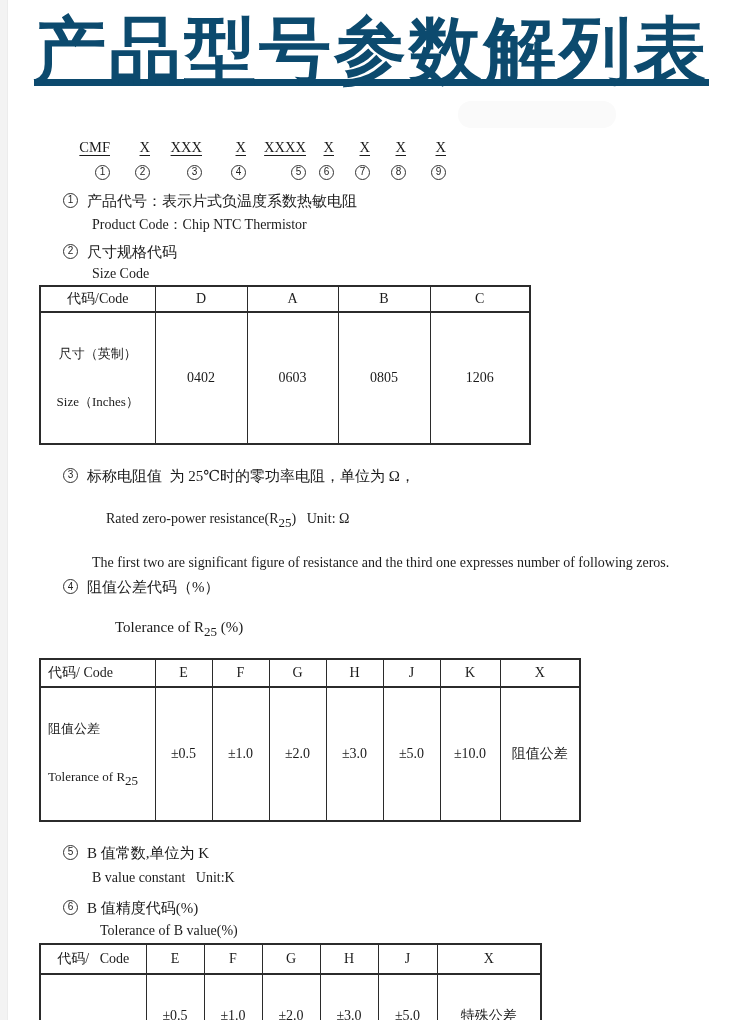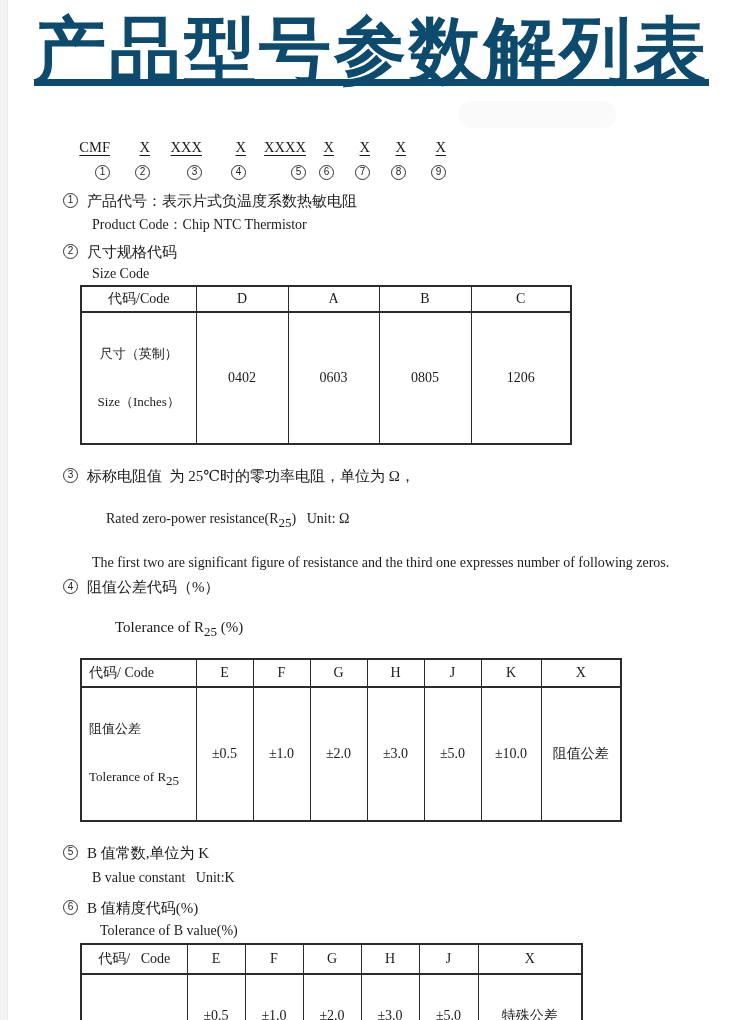--- a/index.html
+++ b/index.html
@@ -15,21 +15,21 @@
   .tok{text-decoration:underline;text-underline-offset:3px;}
   .circ{box-sizing:border-box;width:15px;height:15px;border:1px solid #333;border-radius:50%;
         display:inline-flex;align-items:center;justify-content:center;font-size:10px;line-height:1;
         font-family:"Liberation Sans","DejaVu Sans",sans-serif;color:#222;flex:0 0 auto;background:#fff;}
   .code-cell .circ{margin:0 auto;}
   .sec{display:flex;align-items:flex-start;margin-left:63px;font-size:15px;line-height:20px;white-space:pre-wrap;}
   .sec .circ{margin:2px 9px 0 0;}
   .en{margin-left:92px;font-size:14px;line-height:18px;white-space:pre-wrap;}
   .cap{margin-left:100px;font-size:15px;line-height:19px;white-space:pre-wrap;}
   sub{font-size:13px;line-height:1;font-family:Liberation Serif, serif;}
-  table{border-collapse:collapse;table-layout:fixed;margin-left:80px;font-size:14px;color:#1b1b1b;border:2px solid #2b2b2b;padding-left:12px;}
+  table{border-collapse:collapse;table-layout:fixed;margin-left:39px;font-size:14px;color:#1b1b1b;border:2px solid #2b2b2b;padding-left:12px;}
   td{border:1px solid #2b2b2b;text-align:center;padding:1px 2px;white-space:pre-wrap;overflow:hidden;vertical-align:middle;}
   tr.hrow td{border-bottom-width:2px;}
   .la{text-align:left;padding-left:7px;}
   .two-line{font-size:13px;line-height:16px;}
   .h22 td{height:22px;} .h36 td{height:36px;} .h24 td{height:24px;} .h38 td{height:38px;}
   .h26 td{height:26px;} .h48 td{height:48px;}
 </style>
 </head>
 <body>
 

